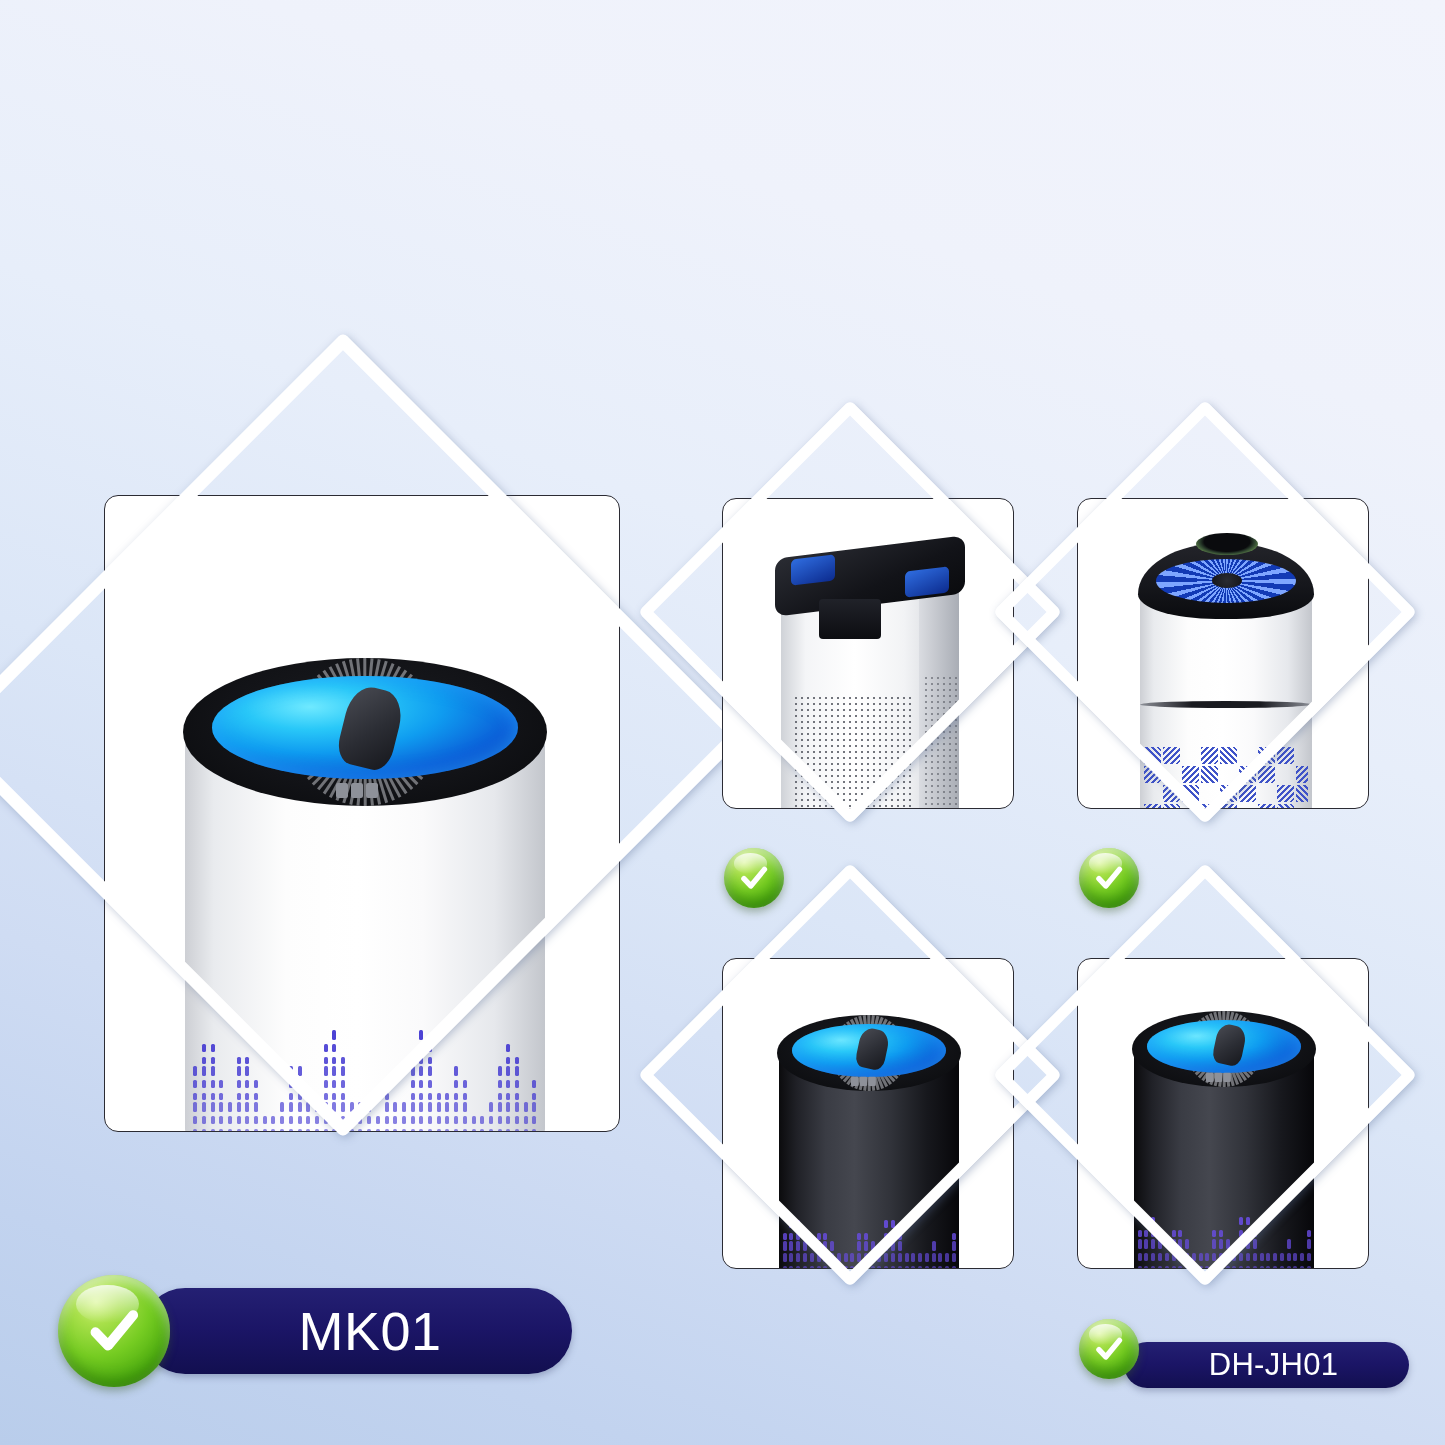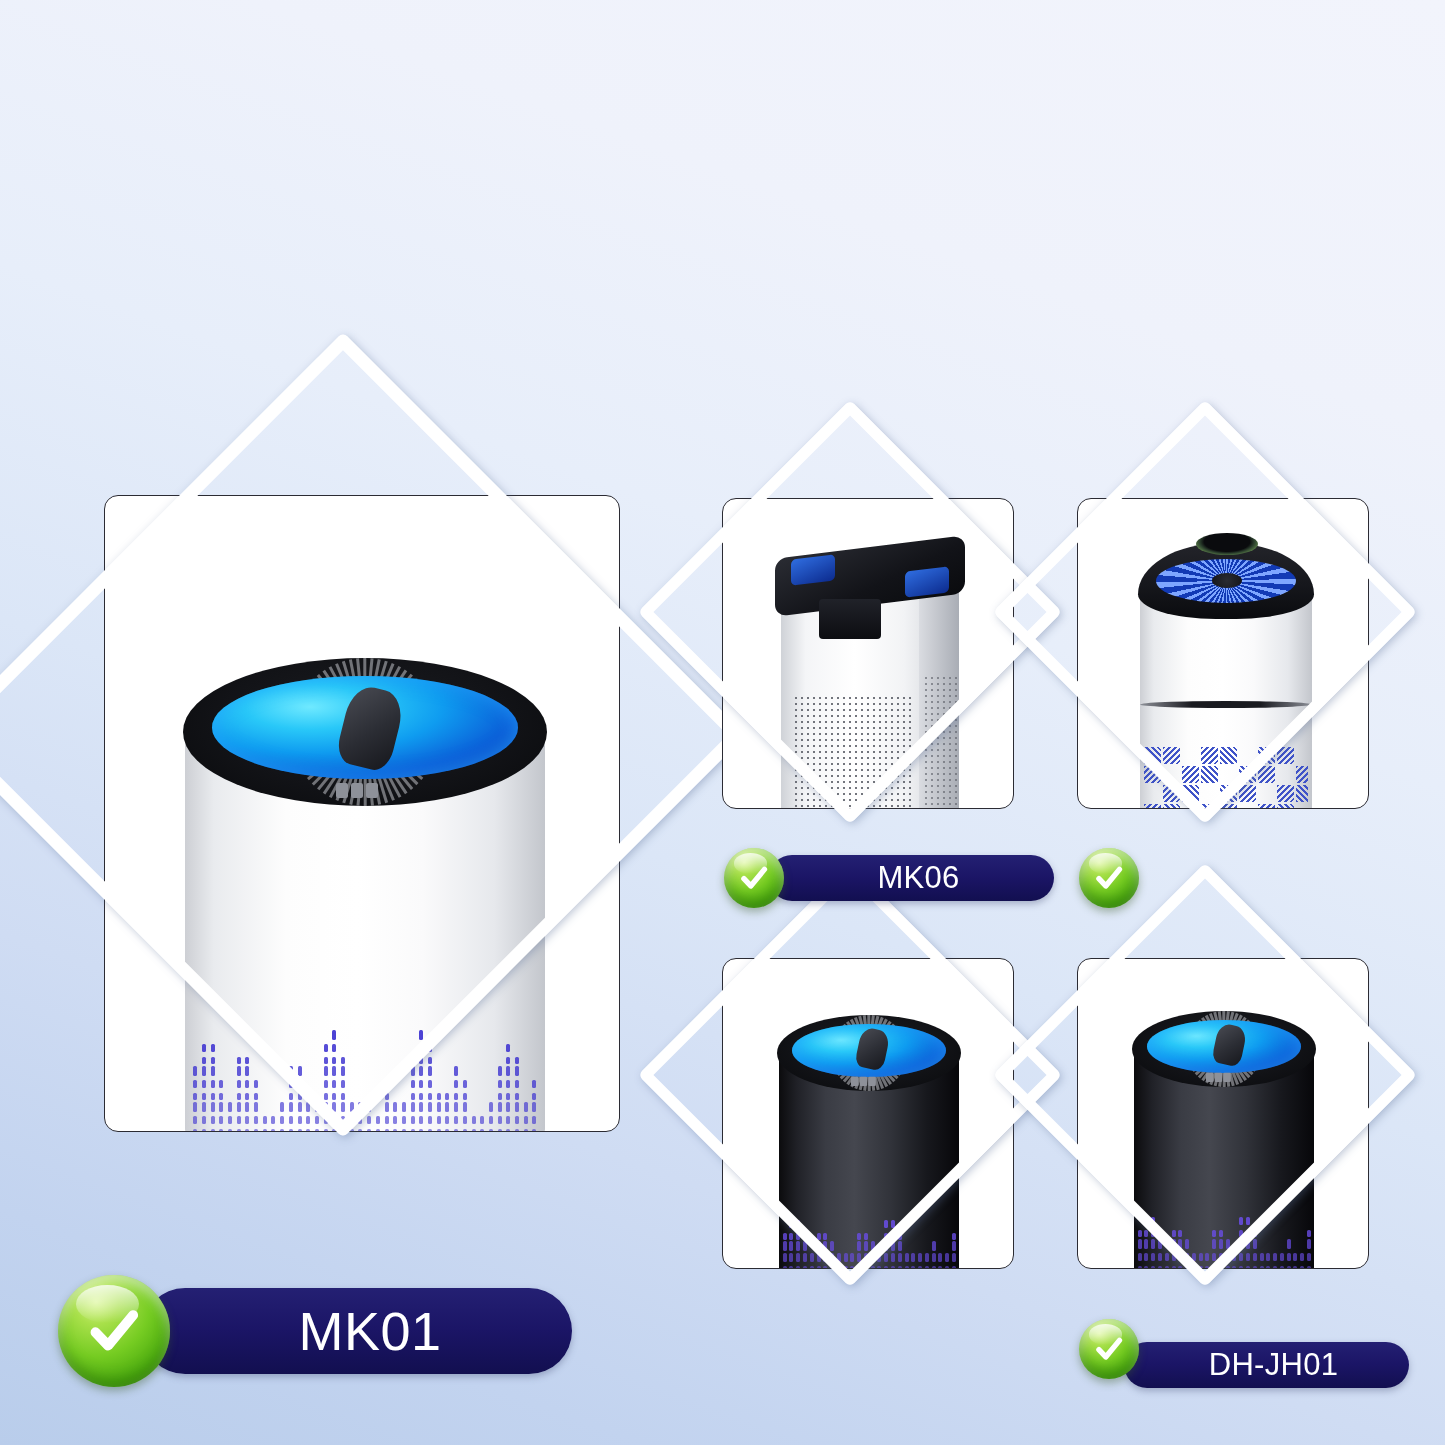--- a/index.html
+++ b/index.html
@@ -928,21 +928,20 @@
     </div>
     <div class="pill">MK01</div>
   </div>
 
   <div class="badge sm b1">
     <div class="tick">
       <svg viewBox="0 0 100 100" width="36" height="36" aria-hidden="true">
         <path d="M22 52 L41 72 L79 26" fill="none" stroke="#ffffff" stroke-width="15" stroke-linecap="round" stroke-linejoin="round"></path>
       </svg>
     </div>
-    <div class="pill">MK06</div>
   </div>
 
   <div class="badge sm b2">
     <div class="tick">
       <svg viewBox="0 0 100 100" width="36" height="36" aria-hidden="true">
         <path d="M22 52 L41 72 L79 26" fill="none" stroke="#ffffff" stroke-width="15" stroke-linecap="round" stroke-linejoin="round"></path>
       </svg>
     </div>
   </div>
 

